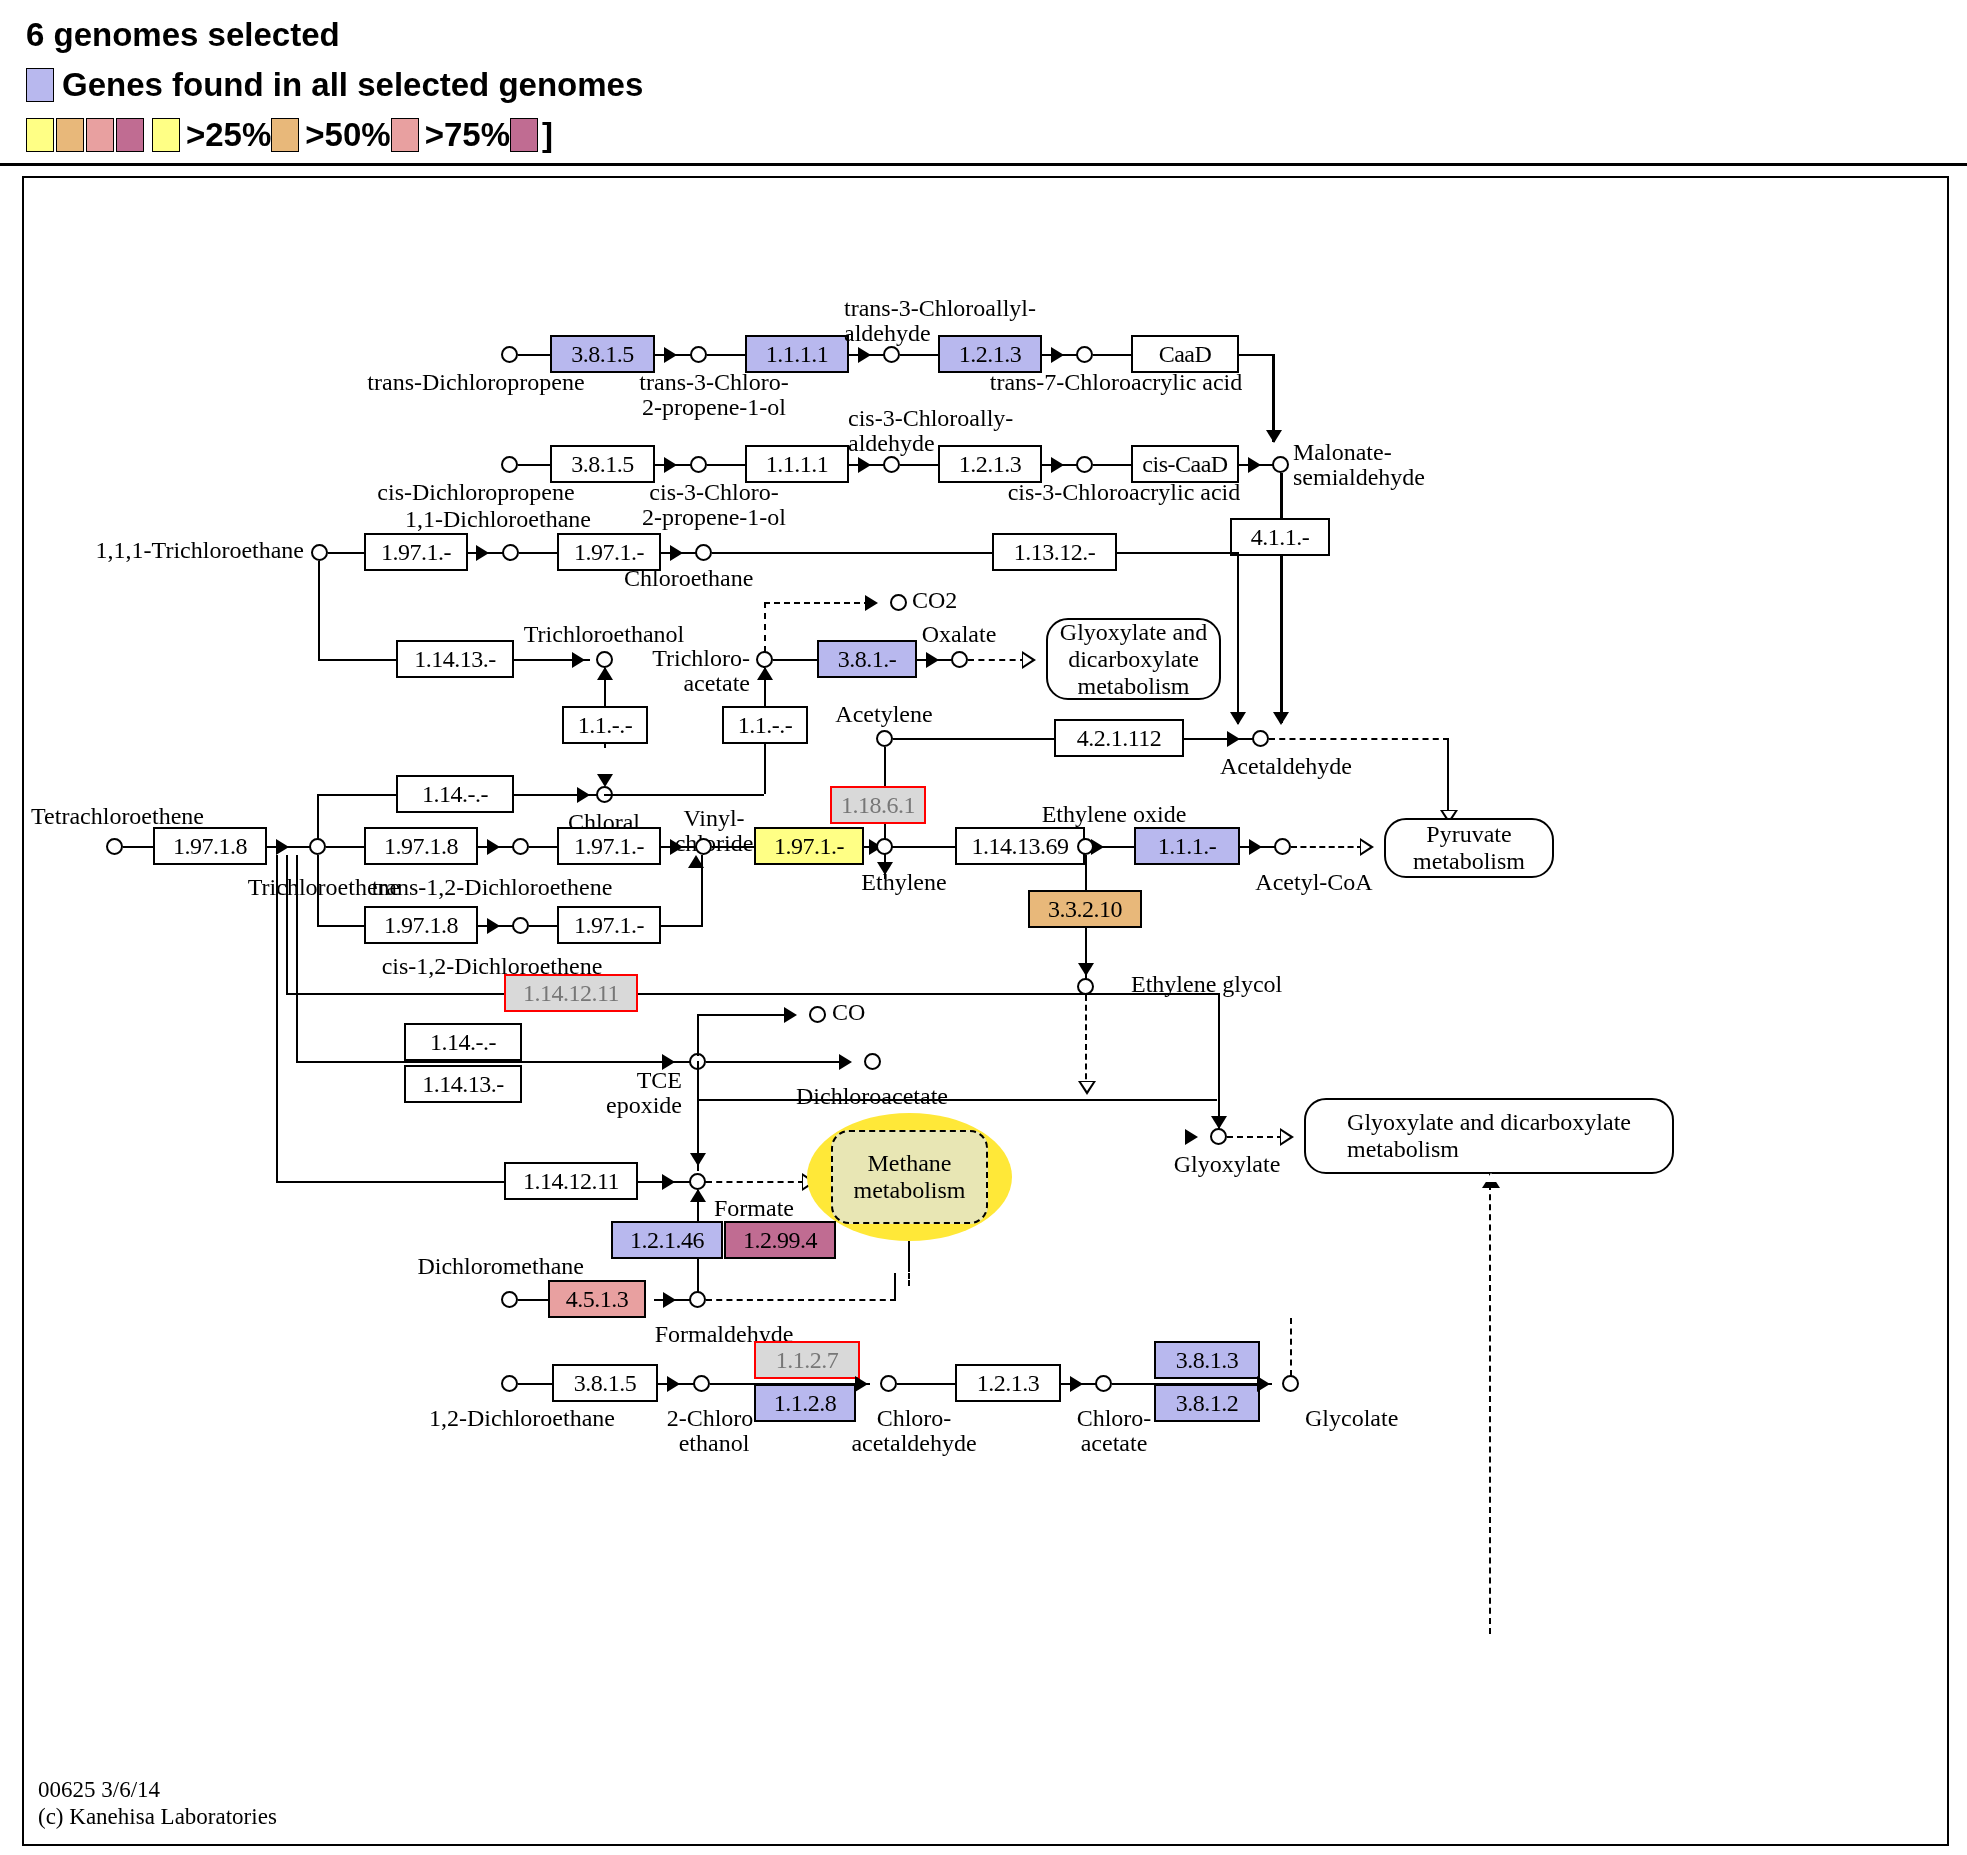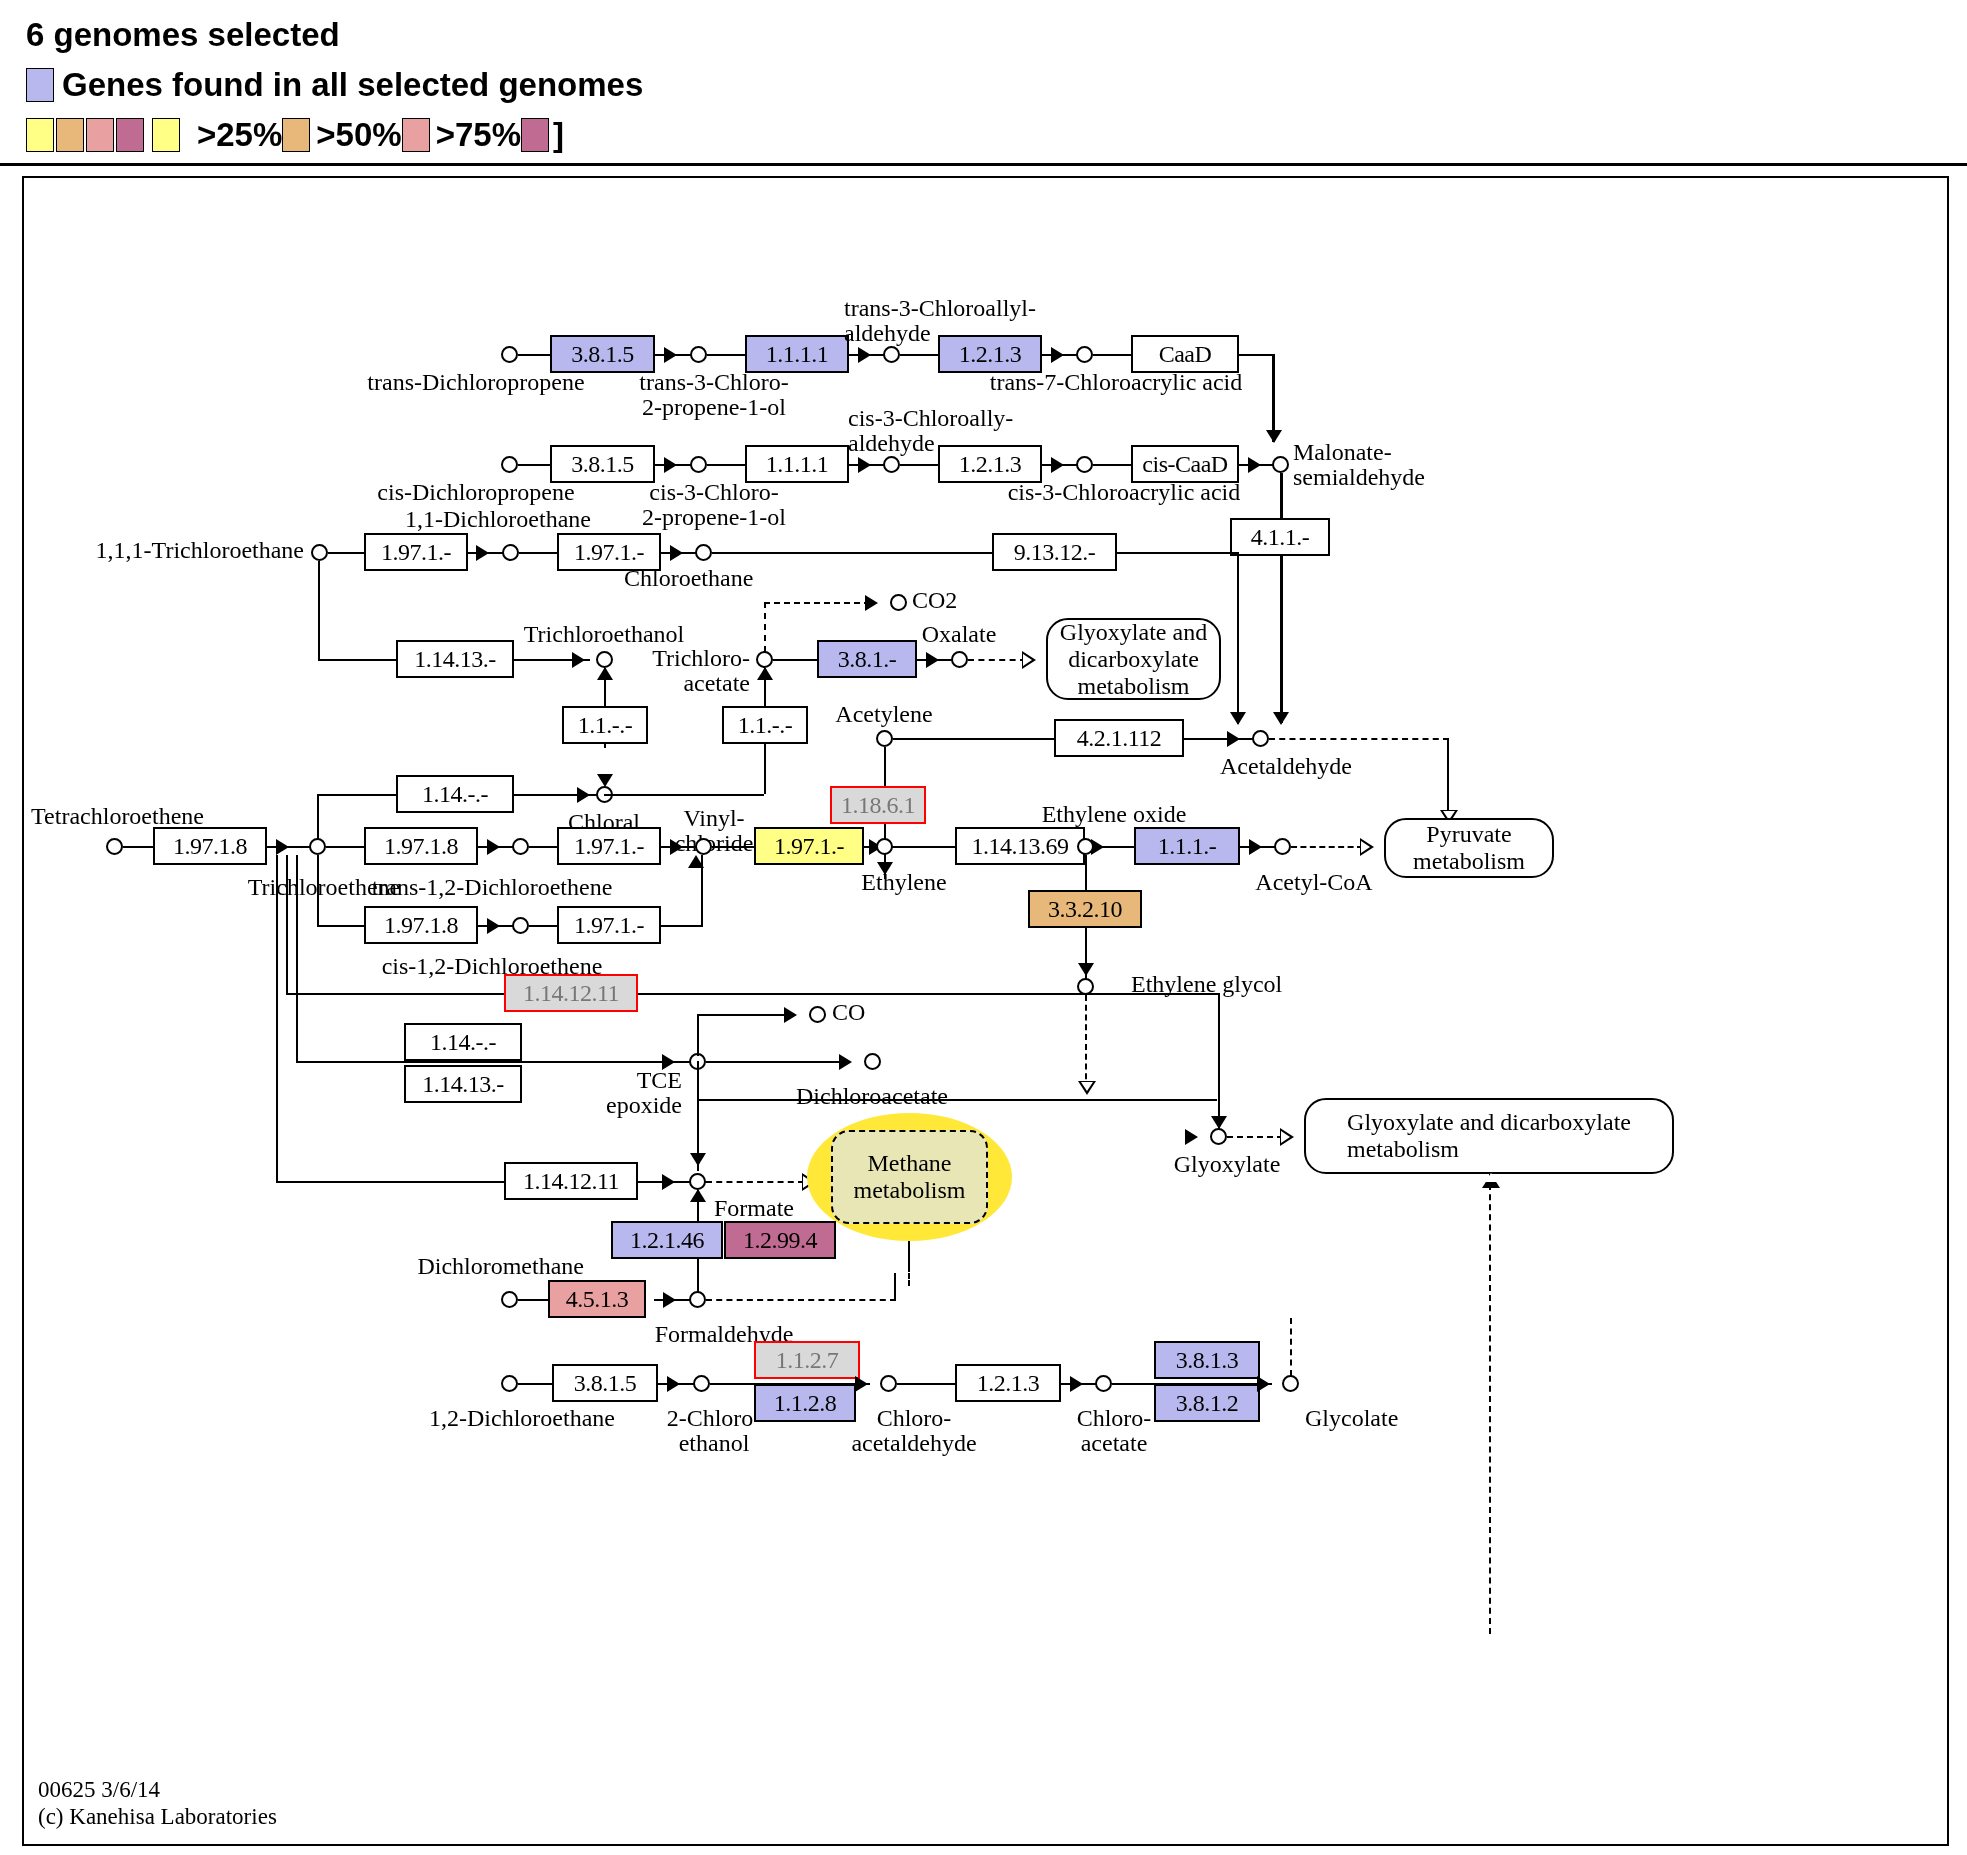--- a/index.html
+++ b/index.html
@@ -107,21 +107,21 @@
       <span class="swatch" style="background:#b8b8ee"></span>
       <span>Genes found in all selected genomes</span>
     </div>
 
     <div class="lg-line l3">
       <span class="swatch tight" style="background:#ffff85"></span>
       <span class="swatch tight" style="background:#e8b87a"></span>
       <span class="swatch tight" style="background:#e8a0a0"></span>
       <span class="swatch" style="background:#c06c92"></span>
       <span class="swatch inline" style="background:#ffff85"></span>
-      <span style="margin-left:17px">&gt;25%</span>
+      <span style="margin-left:6px">&gt;25%</span>
       <span class="swatch inline" style="background:#e8b87a"></span>
       <span style="margin-left:6px">&gt;50%</span>
       <span class="swatch inline" style="background:#e8a0a0"></span>
       <span style="margin-left:6px">&gt;75%</span>
       <span class="swatch inline" style="background:#c06c92"></span>
       <span style="margin-left:4px">]</span>
     </div>
     <div class="hline"></div>
   </div>
 
@@ -199,21 +199,21 @@
     <div class="h" style="left:444px;top:374px;width:44px"></div>
     <div class="ar right" style="left:452px;top:367px"></div>
     <div class="node" style="left:478px;top:366px"></div>
     <div class="h" style="left:495px;top:374px;width:38px"></div>
     <div class="ez" style="left:533px;top:355px;width:104px">1.97.1.-</div>
     <div class="h" style="left:637px;top:374px;width:44px"></div>
     <div class="ar right" style="left:646px;top:367px"></div>
     <div class="node" style="left:671px;top:366px"></div>
     <div class="lbl" style="left:600px;top:388px">Chloroethane</div>
     <div class="h" style="left:688px;top:374px;width:280px"></div>
-    <div class="ez" style="left:968px;top:355px;width:125px">9.13.12.-</div>
+    <div class="ez" style="left:968px;top:355px;width:125px">1.13.12.-</div>
     <div class="h" style="left:1093px;top:374px;width:122px"></div>
     <div class="v" style="left:1213px;top:374px;height:172px"></div>
     <div class="ar down" style="left:1206px;top:534px"></div>
 
     <div class="v" style="left:294px;top:383px;height:100px"></div>
     <div class="h" style="left:294px;top:481px;width:78px"></div>
     <div class="ez" style="left:372px;top:462px;width:118px">1.14.13.-</div>
 
     <div class="h" style="left:490px;top:481px;width:76px"></div>
     <div class="ar right" style="left:548px;top:474px"></div>

